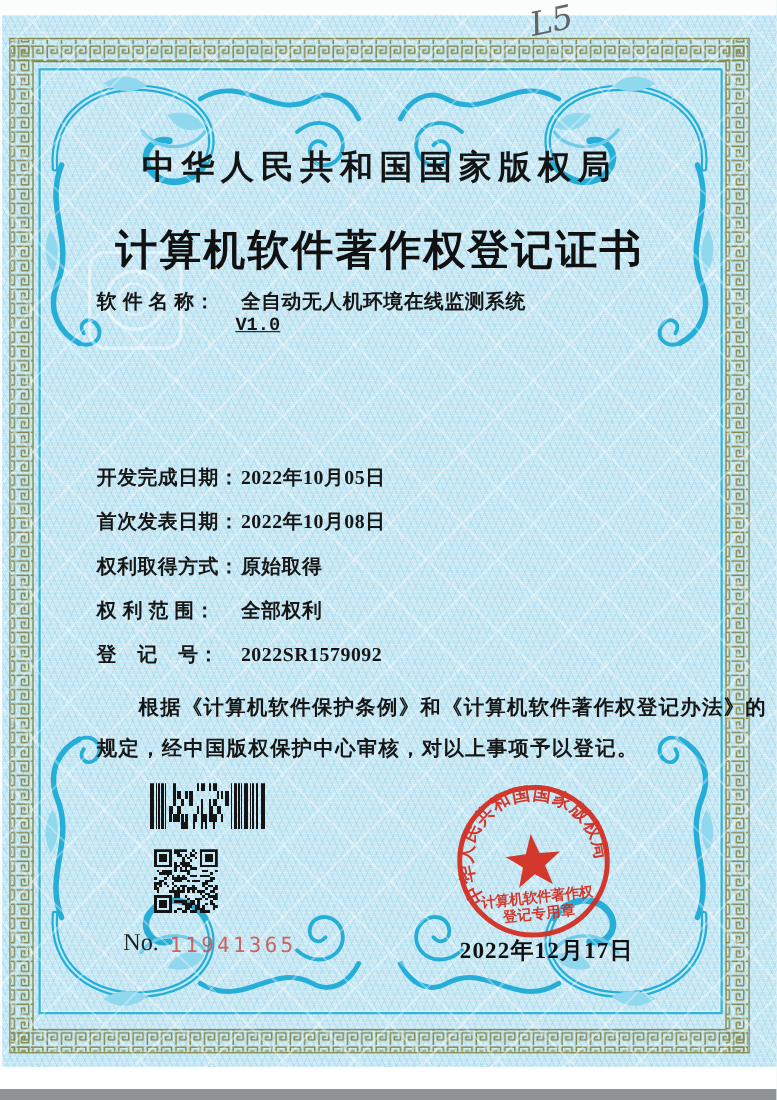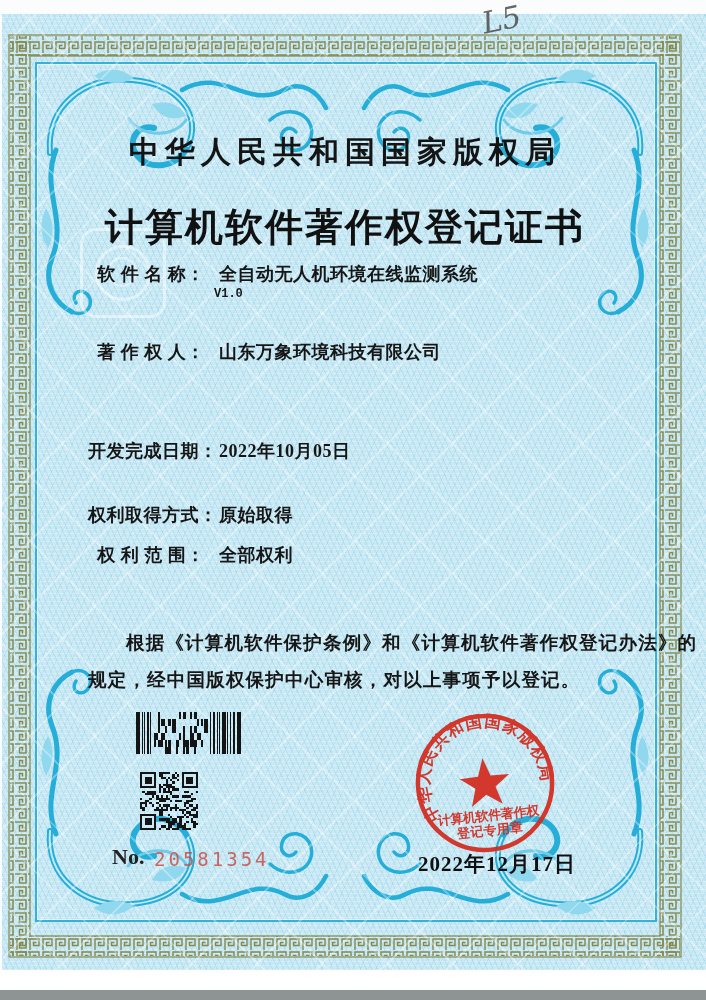--- a/index.html
+++ b/index.html
@@ -39,27 +39,27 @@
 
   
   .authority{position:absolute;left:0;top:118px;width:686px;text-align:center;
     font-size:30px;font-weight:700;letter-spacing:6px;color:#141414;}
   .cert-title{position:absolute;left:0;top:160px;width:686px;text-align:center;
     font-size:38px;font-weight:700;letter-spacing:2px;color:#111;margin-top:28px;}
   .certno{position:absolute;right:62px;top:213px;font-size:15px;font-weight:700;color:#1a1a1a;letter-spacing:1px;}
   .certno .gap{display:inline-block;width:22px;}
 
   .row{position:absolute;left:86px;color:#161616;font-size:18px;font-weight:700;letter-spacing:.5px;white-space:nowrap;}
-  .row .lab{display:inline-block;width:126px;text-align:center;}
+  .row .lab{display:inline-block;width:126px;}
   .row .val{display:inline-block;margin-left:0;}
-  .val2{position:absolute;left:212px;color:#161616;font-size:12px;font-weight:700;font-family:"Liberation Mono","DejaVu Sans Mono",monospace;}
+  .val2{position:absolute;left:212px;color:#161616;font-size:17px;font-weight:700;font-family:"Liberation Mono","DejaVu Sans Mono",monospace;text-decoration:underline;}
 
   .stmt{position:absolute;left:86px;width:556px;color:#161616;font-size:18.5px;font-weight:700;letter-spacing:1.2px;white-space:nowrap;}
 
-  .no-label{position:absolute;left:110px;top:830px;font-size:22px;color:#222;font-weight:700;}
+  .no-label{position:absolute;left:110px;top:830px;font-size:22px;color:#222;font-weight:400;}
   .no-value{position:absolute;left:152px;top:834px;font-size:19px;letter-spacing:3px;
     color:rgba(201,77,72,.85);font-family:"DejaVu Sans Mono","Liberation Mono",monospace;}
 
   .seal{position:absolute;left:398px;top:684px;width:170px;height:170px;transform:rotate(-6deg);opacity:.93;}
   .seal-date{position:absolute;left:398px;top:836px;width:176px;text-align:right;
     font-size:21px;font-weight:700;color:#101010;letter-spacing:1px;}
 
   .barcode{position:absolute;left:134px;top:698px;width:106px;height:42px;}
   .qr{position:absolute;left:138px;top:758px;width:58px;height:58px;}
 </style>
@@ -117,35 +117,39 @@
 
     <div class="authority">中华人民共和国国家版权局</div>
     <div class="cert-title">计算机软件著作权登记证书</div>
 
     <div class="row" style="top:248px">
       <span class="lab">软 件 名 称：</span>
       <span class="val">全自动无人机环境在线监测系统</span>
     </div>
     <div class="val2" style="top:273px">V1.0</div>
 
-    <div class="row" style="top:326px">
-      <span class="lab">著 作 权 人：</span>
-      <span class="val">山东万象环境科技有限公司</span>
-    </div>
-    <div class="row" style="top:425px">
+    <div class="row" style="top:408px">
       <span class="lab">开发完成日期：</span>
       <span class="val">2022年10月05日</span>
+    </div>
+    <div class="row" style="top:448px">
+      <span class="lab">首次发表日期：</span>
+      <span class="val">2022年10月08日</span>
     </div>
     <div class="row" style="top:529px">
       <span class="lab">权 利 范 围：</span>
       <span class="val">全部权利</span>
     </div>
     <div class="row" style="top:489px">
       <span class="lab">权利取得方式：</span>
       <span class="val">原始取得</span>
+    </div>
+    <div class="row" style="top:569px">
+      <span class="lab">登　记　号：</span>
+      <span class="val">2022SR1579092</span>
     </div>
 
     <div class="stmt" style="top:616px;text-indent:38px">根据《计算机软件保护条例》和《计算机软件著作权登记办法》的</div>
     <div class="stmt" style="top:653px">规定，经中国版权保护中心审核，对以上事项予以登记。</div>
 
     <svg class="barcode" id="barcode-svg" viewBox="0 0 106 42" shape-rendering="crispEdges">
         <rect x="0" y="0" width="4" height="42" fill="#141414"></rect>
         <rect x="5.5" y="0" width="1.3" height="42" fill="#141414"></rect>
         <rect x="8" y="0" width="1.3" height="42" fill="#141414"></rect>
         <rect x="10.5" y="0" width="2.6" height="42" fill="#141414"></rect>
@@ -408,21 +412,21 @@
         <rect x="12" y="24" width="1" height="1" fill="#141414"></rect>
         <rect x="14" y="24" width="1" height="1" fill="#141414"></rect>
         <rect x="15" y="24" width="1" height="1" fill="#141414"></rect>
         <rect x="16" y="24" width="1" height="1" fill="#141414"></rect>
         <rect x="18" y="24" width="1" height="1" fill="#141414"></rect>
         <rect x="19" y="24" width="1" height="1" fill="#141414"></rect>
         <rect x="20" y="24" width="1" height="1" fill="#141414"></rect>
         <rect x="21" y="24" width="1" height="1" fill="#141414"></rect>
       </svg>
     <div class="no-label">No.</div>
-    <div class="no-value">20581354</div>
+    <div class="no-value">11941365</div>
 
     <svg class="seal" viewBox="0 0 170 170">
       <defs>
         <path id="ringPath" d="M85,85 m-56,0 a56,56 0 1,1 112,0 a56,56 0 1,1 -112,0" transform="rotate(-32 85 85)" fill="none"></path>
       </defs>
       <circle cx="85" cy="85" r="67" fill="none" stroke="#d42b1e" stroke-width="4.5"></circle>
       <text font-size="16.5" font-weight="bold" fill="#d42b1e" letter-spacing="1">
         <textPath href="#ringPath" startOffset="0" textLength="212">中华人民共和国国家版权局</textPath>
       </text>
       <polygon fill="#d42b1e" points="85,60 91.3,78 109.8,78.6 95.1,89.6 100.5,107.6 85,96.8 69.5,107.6 74.9,89.6 60.2,78.6 78.7,78"></polygon>

